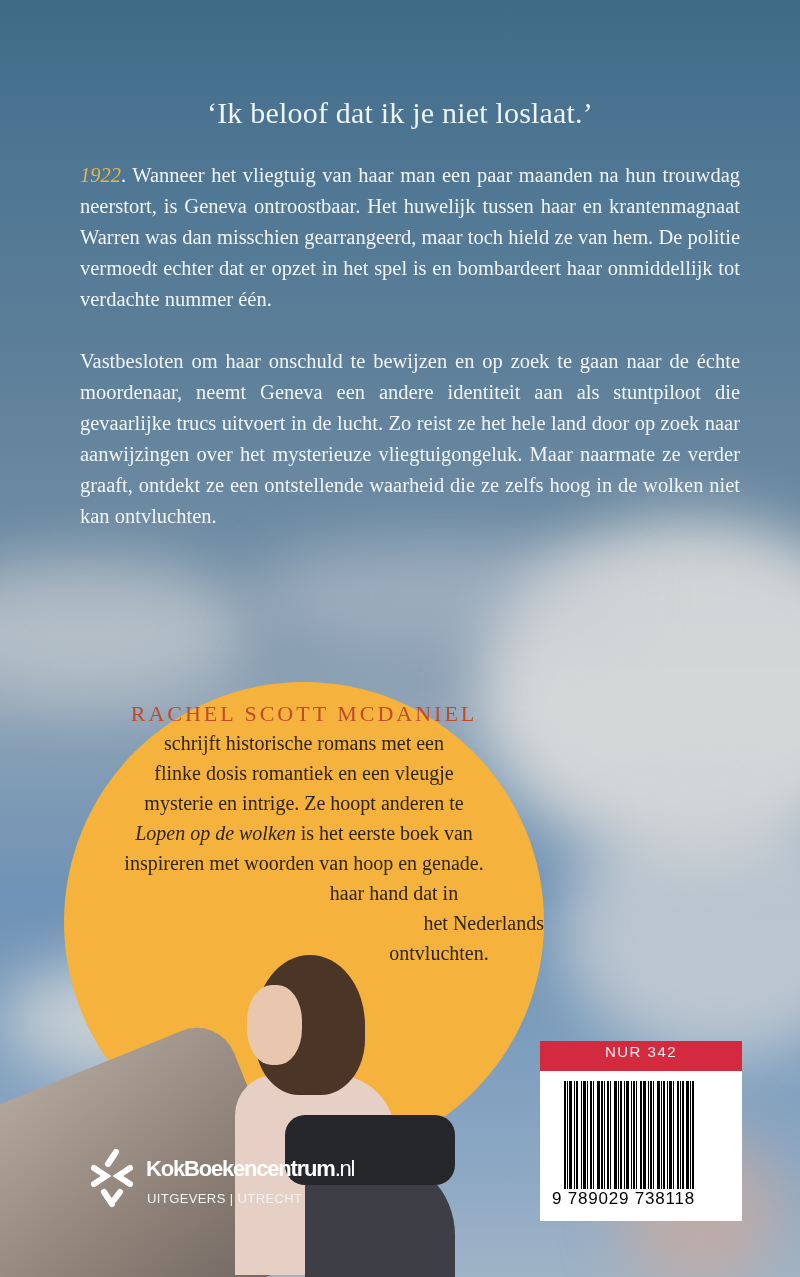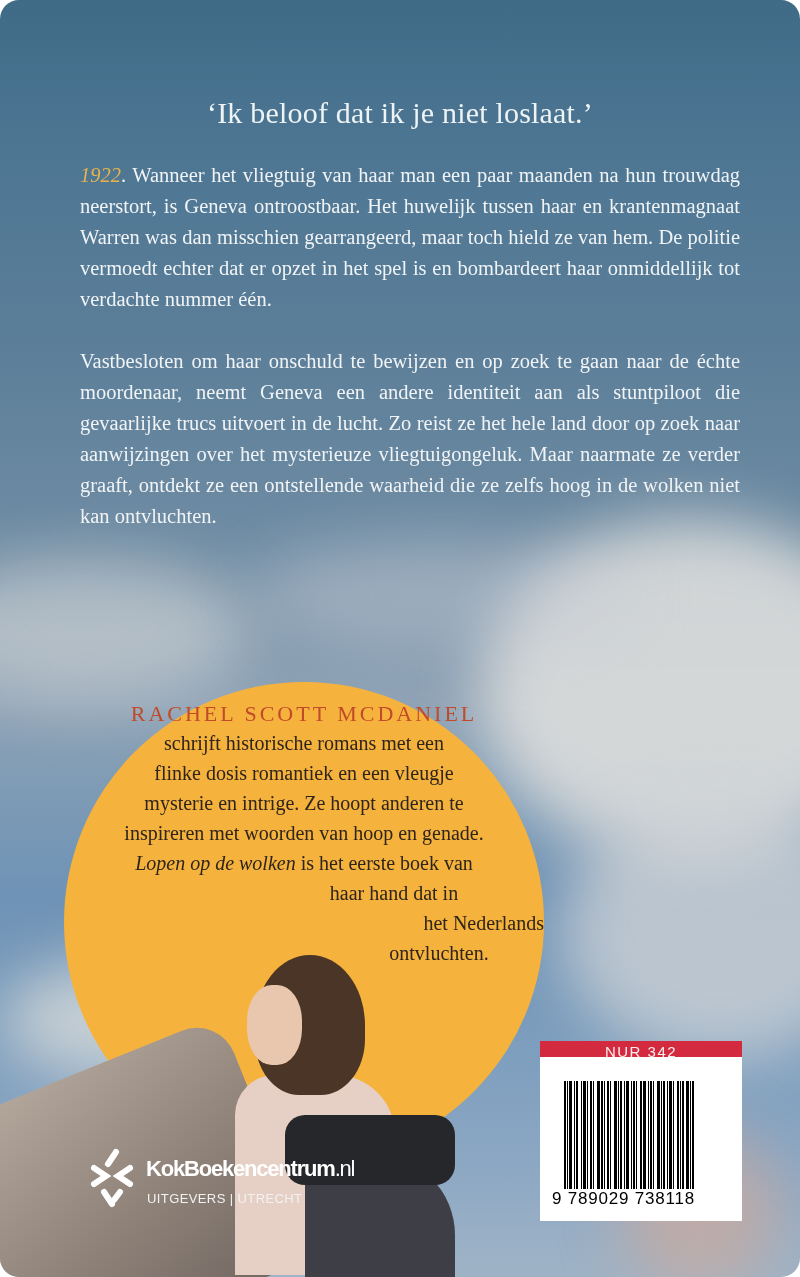--- a/index.html
+++ b/index.html
@@ -1,19 +1,19 @@
 <!DOCTYPE html>
 <html><head>
 <meta charset="utf-8">
 <style>
   html, body { margin: 0; padding: 0; }
   body { width: 800px; height: 1277px; overflow: hidden; position: relative;
     font-family: "Liberation Serif", "DejaVu Serif", serif; }
   .cover { position: absolute; inset: 0; overflow: hidden;
-    background: linear-gradient(180deg, #3f6b87 0%, #4d7693 12%, #5d7f99 28%, #6c8aa2 40%, #7b95ab 48%, #8fa3b6 55%, #7e9bb5 62%, #6f93b6 70%, #7a9cbc 80%, #8aa6c3 90%, #9fb3c6 100%); border-radius: 19px; }
+    background: linear-gradient(180deg, #3f6b87 0%, #4d7693 12%, #5d7f99 28%, #6c8aa2 40%, #7b95ab 48%, #8fa3b6 55%, #7e9bb5 62%, #6f93b6 70%, #7a9cbc 80%, #8aa6c3 90%, #9fb3c6 100%); }
   .cloud { position: absolute; border-radius: 50%; filter: blur(30px); }
   .c1 { left: 480px; top: 520px; width: 420px; height: 340px; background: rgba(225,225,222,0.85); }
   .c2 { left: 560px; top: 800px; width: 320px; height: 260px; background: rgba(210,212,215,0.75); }
   .c3 { left: -80px; top: 560px; width: 330px; height: 140px; background: rgba(220,220,218,0.55); }
   .c4 { left: 250px; top: 540px; width: 380px; height: 110px; background: rgba(200,205,212,0.45); }
   .c5 { left: 0; top: 960px; width: 260px; height: 120px; background: rgba(230,228,222,0.7); }
   .c6 { left: 620px; top: 1130px; width: 160px; height: 160px; background: rgba(215,170,150,0.6); }
 
   .quote { position: absolute; top: 96px; left: 0; width: 800px; text-align: center;
     color: #eef3f6; font-size: 30px; letter-spacing: 0.2px; }
@@ -45,21 +45,21 @@
 
   .logo { position: absolute; left: 90px; top: 1148px; color: #ffffff; }
   .logo-mark { position: absolute; left: 0; top: 0; width: 44px; height: 60px; }
   .logo-name { position: absolute; left: 56px; top: 8px; font-family: "Liberation Sans", sans-serif;
     font-size: 22px; font-weight: bold; letter-spacing: -1.2px; white-space: nowrap; }
   .logo-name .tld { font-weight: normal; }
   .logo-sub { position: absolute; left: 57px; top: 43px; font-family: "Liberation Sans", sans-serif;
     font-size: 13px; letter-spacing: 0.4px; white-space: nowrap; color: #f2f2f2; }
 
   .barcode-box { position: absolute; left: 540px; top: 1041px; width: 202px; height: 180px; background: #ffffff; }
-  .nur { height: 16px; background: #d42a3f; color: #fbeff0; font-family: "Liberation Sans", sans-serif;
+  .nur { height: 30px; background: #d42a3f; color: #fbeff0; font-family: "Liberation Sans", sans-serif;
     font-size: 15px; letter-spacing: 1.5px; text-align: center; line-height: 22px; }
   .bars { position: absolute; left: 24px; top: 40px; width: 152px; height: 112px; display: flex; align-items: stretch; }
   .bars span { display: block; background: #000; margin-right: 1px; }
   .isbn { position: absolute; left: 12px; top: 148px; width: 180px; font-family: "Liberation Sans", sans-serif;
     font-size: 17px; letter-spacing: 0.8px; color: #000; background: #fff; white-space: pre; }
 </style>
 </head>
 <body>
 
 <div class="cover">
@@ -86,22 +86,22 @@
     <div class="bag"></div>
     <div class="hair"></div>
     <div class="face"></div>
   </div>
 
   <div class="author-block">
     <span class="ln author-name">RACHEL SCOTT MCDANIEL</span>
     <span class="ln">schrijft historische romans met een</span>
     <span class="ln">flinke dosis romantiek en een vleugje</span>
     <span class="ln">mysterie en intrige. Ze hoopt anderen te</span>
+    <span class="ln"><i>Lopen op de wolken</i><span> is het eerste boek van</span></span>
     <span class="ln">inspireren met woorden van hoop en genade.</span>
-    <span class="ln"><i>Lopen op de wolken</i><span> is het eerste boek van</span></span>
     <span class="ln r1">haar hand dat in</span>
     <span class="ln r2">het Nederlands</span>
     <span class="ln r3">ontvluchten.</span>
   </div>
 
   <div class="logo">
     <svg class="logo-mark" viewBox="0 0 44 60">
       <g fill="none" stroke="#ffffff" stroke-width="6" stroke-linecap="round">
         <path d="M26 4 L18 16"></path>
         <path d="M4 20 L16 28 L4 36"></path>

